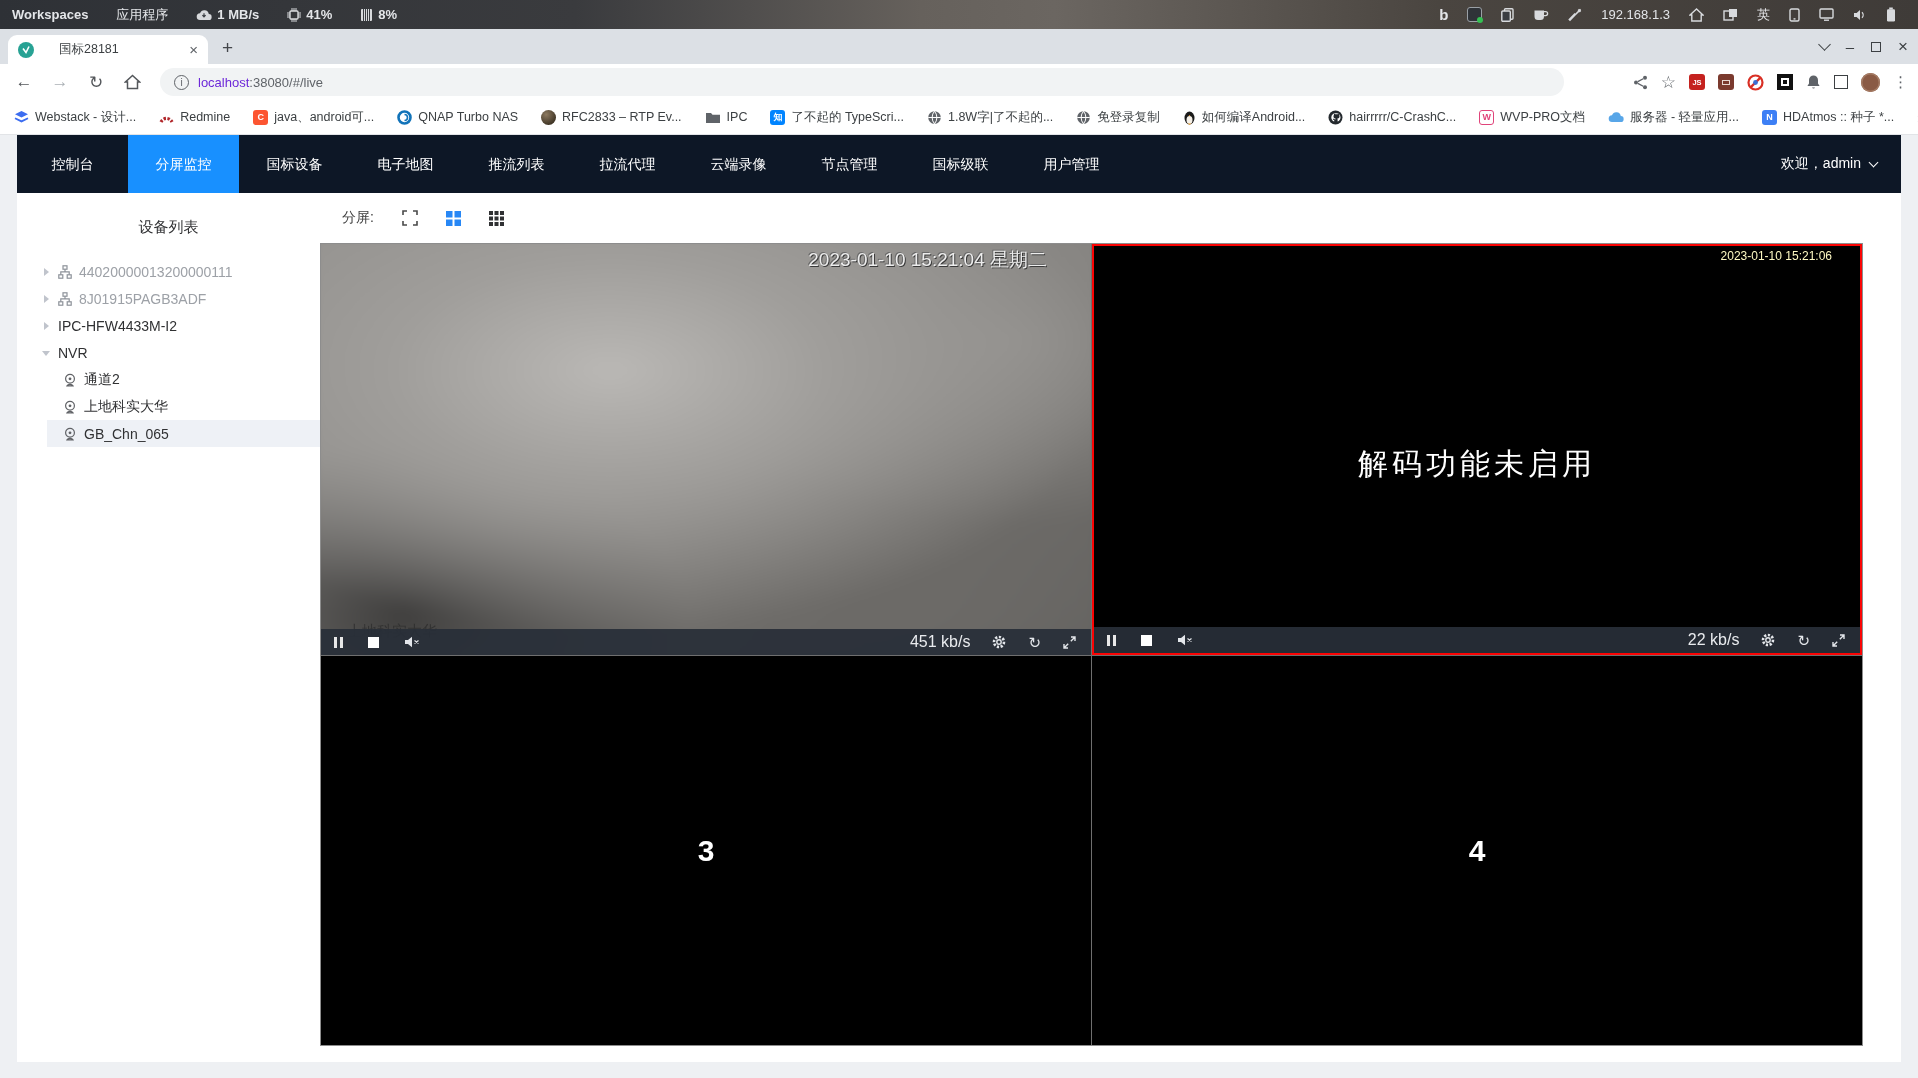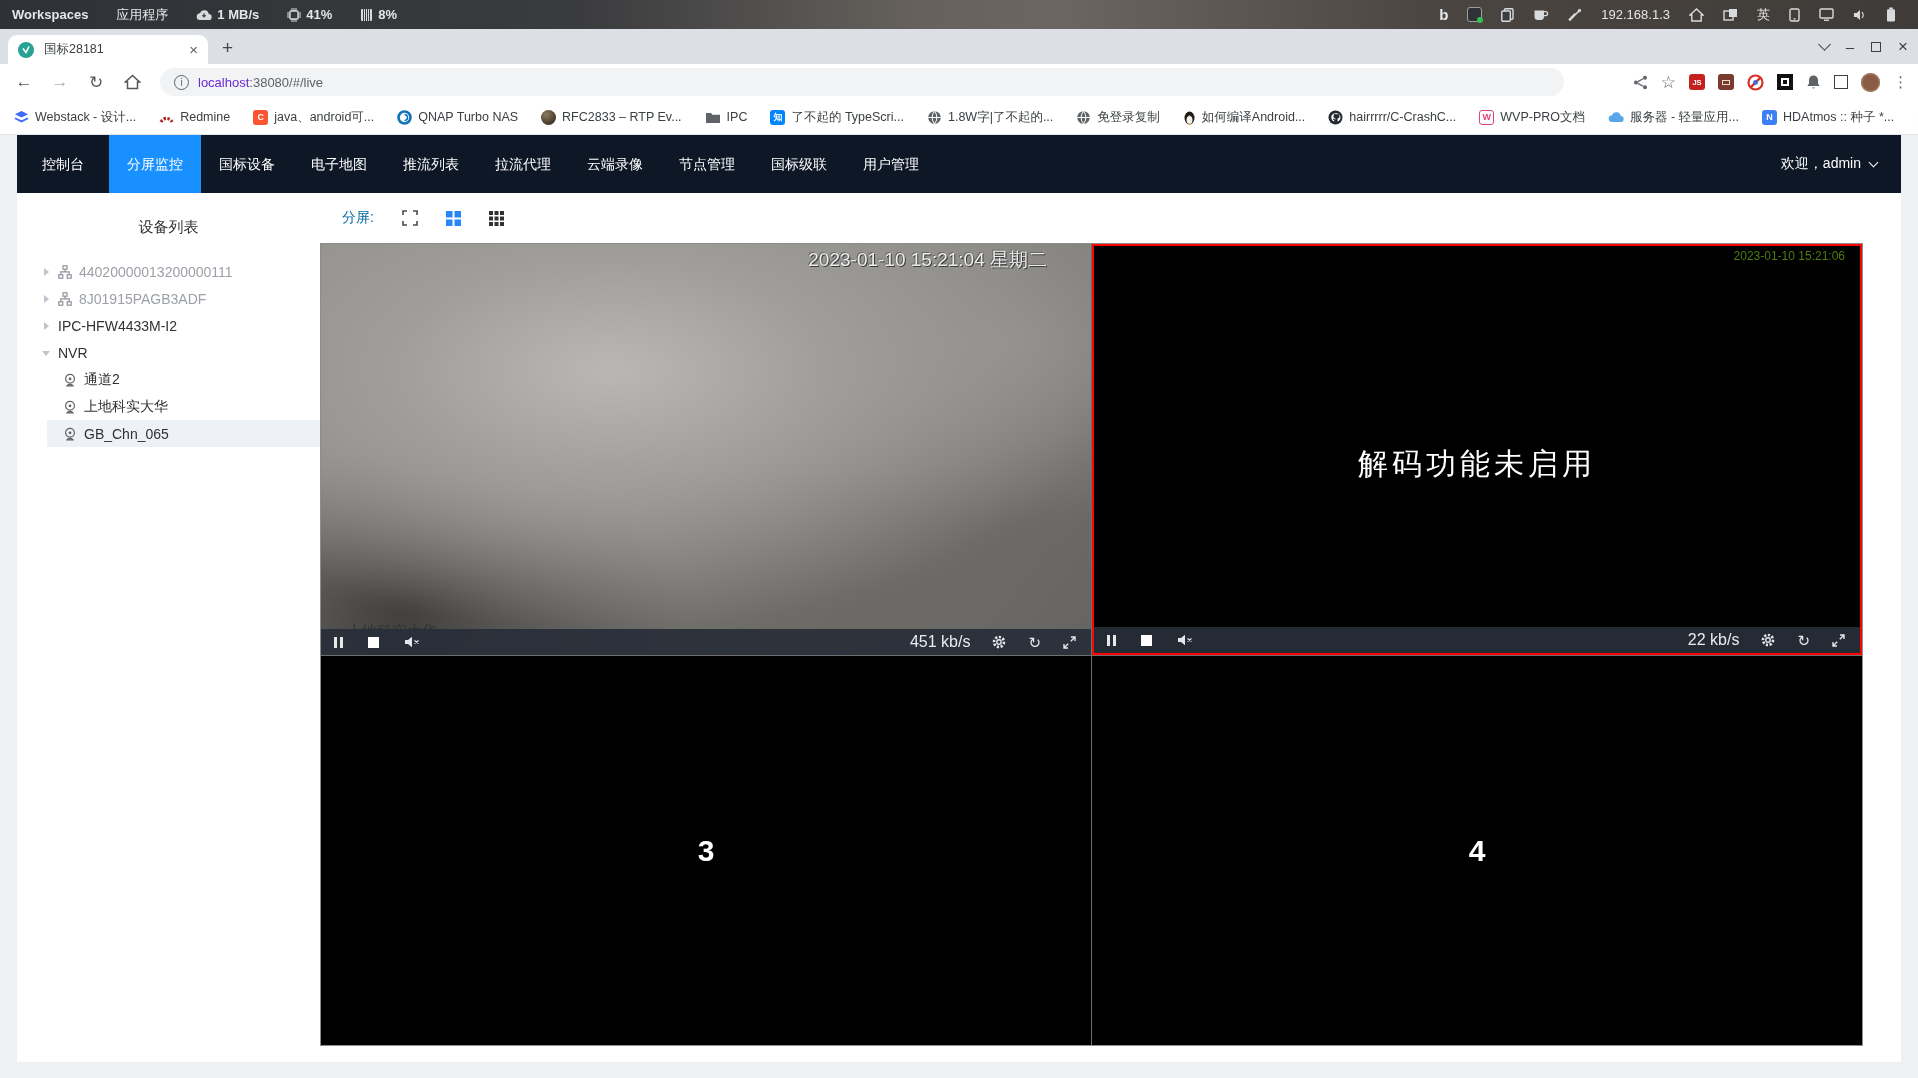--- a/index.html
+++ b/index.html
@@ -18,21 +18,21 @@
   .tb-right{margin-left:auto;display:flex;align-items:center;gap:19px;padding-right:22px}
   .bold{font-weight:700}
   .appdot{position:relative;width:15px;height:15px;border-radius:3px;background:#2f3338;border:1px solid #9aa0a6}
   .appdot::after{content:"";position:absolute;right:-2px;bottom:-2px;width:6px;height:6px;border-radius:50%;background:#35c153}
   .maxbox{width:10px;height:10px;border:1.5px solid #d8dadd}
   .tb-ime{font-size:13px}
 
   
   .tabstrip{position:absolute;top:29px;left:0;right:0;height:35px;background:#dce0e5}
   .tab{position:absolute;left:8px;top:6px;width:200px;height:29px;background:#fff;
-    border-radius:9px 9px 0 0;display:flex;align-items:center;gap:10px;padding:0 10px;
+    border-radius:9px 9px 0 0;display:flex;align-items:center;gap:25px;padding:0 10px;
     font-size:12.5px;color:#3c4043}
   .tab-title{flex:1;white-space:nowrap;overflow:hidden}
   .tab-close{color:#5f6368;font-size:15px;line-height:1;cursor:pointer}
   .favicon{width:16px;height:16px;border-radius:50%;background:#27a294;display:flex;align-items:center;justify-content:center}
   .newtab{position:absolute;left:222px;top:8px;font-size:19px;color:#44474b;cursor:pointer}
   .winctl{position:absolute;right:10px;top:0;height:35px;display:flex;align-items:center;gap:17px;color:#3c4043}
   .chev{width:9px;height:9px;border-right:1.6px solid #3c4043;border-bottom:1.6px solid #3c4043;
     transform:rotate(45deg);margin-top:-4px}
   .minim{font-size:15px}
   .wclose{font-size:17px}
@@ -59,62 +59,62 @@
     border-bottom:1px solid #e2e4e7;display:flex;align-items:center;gap:23px;
     padding:0 14px;font-size:12.5px;color:#3c4043;white-space:nowrap}
   .bm{display:flex;align-items:center;gap:6px;cursor:pointer}
   .bm-ov{margin-left:auto;font-size:15px;color:#5f6368}
   .bsq{width:15px;height:15px;border-radius:3px;display:flex;align-items:center;justify-content:center;
     color:#fff;font-size:9px;font-weight:700;flex:none}
 
   
   .navbar{position:absolute;top:135px;left:17px;right:17px;height:58px;background:#0d1726;
     display:flex;color:#fff;font-size:14px}
-  .ntab{width:92px;line-height:58px;text-align:center;cursor:pointer}
+  .ntab{width:111px;line-height:58px;text-align:center;cursor:pointer}
   .ntab.active{background:#1890ff}
   .welcome{margin-left:auto;display:flex;align-items:center;gap:9px;padding-right:24px;font-size:14px}
   .wchev{width:7px;height:7px;border-right:1.4px solid #fff;border-bottom:1.4px solid #fff;
     transform:rotate(45deg);margin-top:-3px}
 
   .content{position:absolute;top:193px;left:17px;right:17px;height:869px;background:#fff}
   .sidebar{position:absolute;left:0;top:8px;width:303px;height:100%}
   .sb-title{padding-top:17px;text-align:center;font-size:15px;color:#303133}
   .tree{margin-top:21px;font-size:14px;color:#303133}
   .trow{height:27px;display:flex;align-items:center;padding-left:22px;cursor:pointer}
   .trow.muted{color:#9da1a7}
   .caret{width:14px;display:flex;justify-content:center;margin-right:5px;flex:none}
   .car-r{width:0;height:0;border-left:5px solid #c0c4cc;border-top:4px solid transparent;border-bottom:4px solid transparent}
   .car-d{width:0;height:0;border-top:5px solid #c0c4cc;border-left:4px solid transparent;border-right:4px solid transparent;margin-top:1px}
   .trow.child{margin-left:30px;padding-left:16px}
   .trow.selected{background:#eef1f6}
   .tico{margin-right:7px;flex:none}
 
   .main{position:absolute;left:303px;right:0;top:0;height:100%}
   .splitrow{height:50px;display:flex;align-items:center;gap:28px;padding-left:22px;
-    font-size:14px;color:#0369a1}
+    font-size:14px;color:#404040}
   .splitrow .sic{cursor:pointer}
 
   .grid{position:absolute;left:0;top:50px;width:1543px;height:803px;background:#6f6f6f;border:1px solid #8d8d8d}
   .cell{position:absolute;background:#000;overflow:hidden}
   .c1{left:0;top:0;width:770px;height:411px}
   .c2{left:771px;top:0;width:770px;height:411px;border:2px solid #fb0404}
   .c3{left:0;top:412px;width:770px;height:389px;display:flex;align-items:center;justify-content:center}
   .c4{left:771px;top:412px;width:770px;height:389px;display:flex;align-items:center;justify-content:center}
 
   .vblur{position:absolute;left:-14px;top:-14px;right:-14px;bottom:-14px;filter:blur(7px);
     background:
       radial-gradient(90% 85% at 38% 32%, #bab8b5 0%, #a09e9b 30%, rgba(120,118,115,0) 70%),
       radial-gradient(70% 70% at 88% 25%, #8f8d8a 0%, rgba(100,98,96,0) 60%),
       radial-gradient(55% 60% at 12% 88%, #403f3e 0%, rgba(60,59,58,0) 65%),
       radial-gradient(80% 70% at 75% 85%, #6c6a67 0%, rgba(90,88,86,0) 70%),
       linear-gradient(150deg, #908e8b 0%, #868481 45%, #6f6d6a 75%, #5a5957 100%)}
   .vtime1{position:absolute;top:3px;right:44px;font-size:19px;color:#ededed;
     text-shadow:1px 1px 0 #3a3a3a,-1px -1px 0 #6a6a6a}
   .vmark{position:absolute;left:26px;bottom:14px;font-size:15px;color:rgba(45,45,45,.78)}
-  .vtime2{position:absolute;top:3px;right:15px;font-size:12px;color:#4d7c0f}
+  .vtime2{position:absolute;top:3px;right:28px;font-size:12px;color:#fef9c3}
   .vmsg{position:absolute;top:198px;left:0;right:0;text-align:center;font-size:30px;
     letter-spacing:4px;color:#fff;font-weight:500}
   .vnum{font-size:30px;font-weight:700;color:#fff}
 
   .vbar{position:absolute;left:0;right:0;bottom:0;height:26px;background:rgba(40,46,56,.93);
     display:flex;align-items:center;color:#e3e6ea}
   .grp-l{display:flex;align-items:center;gap:25px;padding-left:13px}
   .grp-r{margin-left:auto;display:flex;align-items:center;gap:22px;padding-right:15px}
   .i-pause{width:9px;height:11px;border-left:3px solid #e8e8e8;border-right:3px solid #e8e8e8;cursor:pointer}
   .i-stop{width:11px;height:11px;background:#fff;cursor:pointer}

